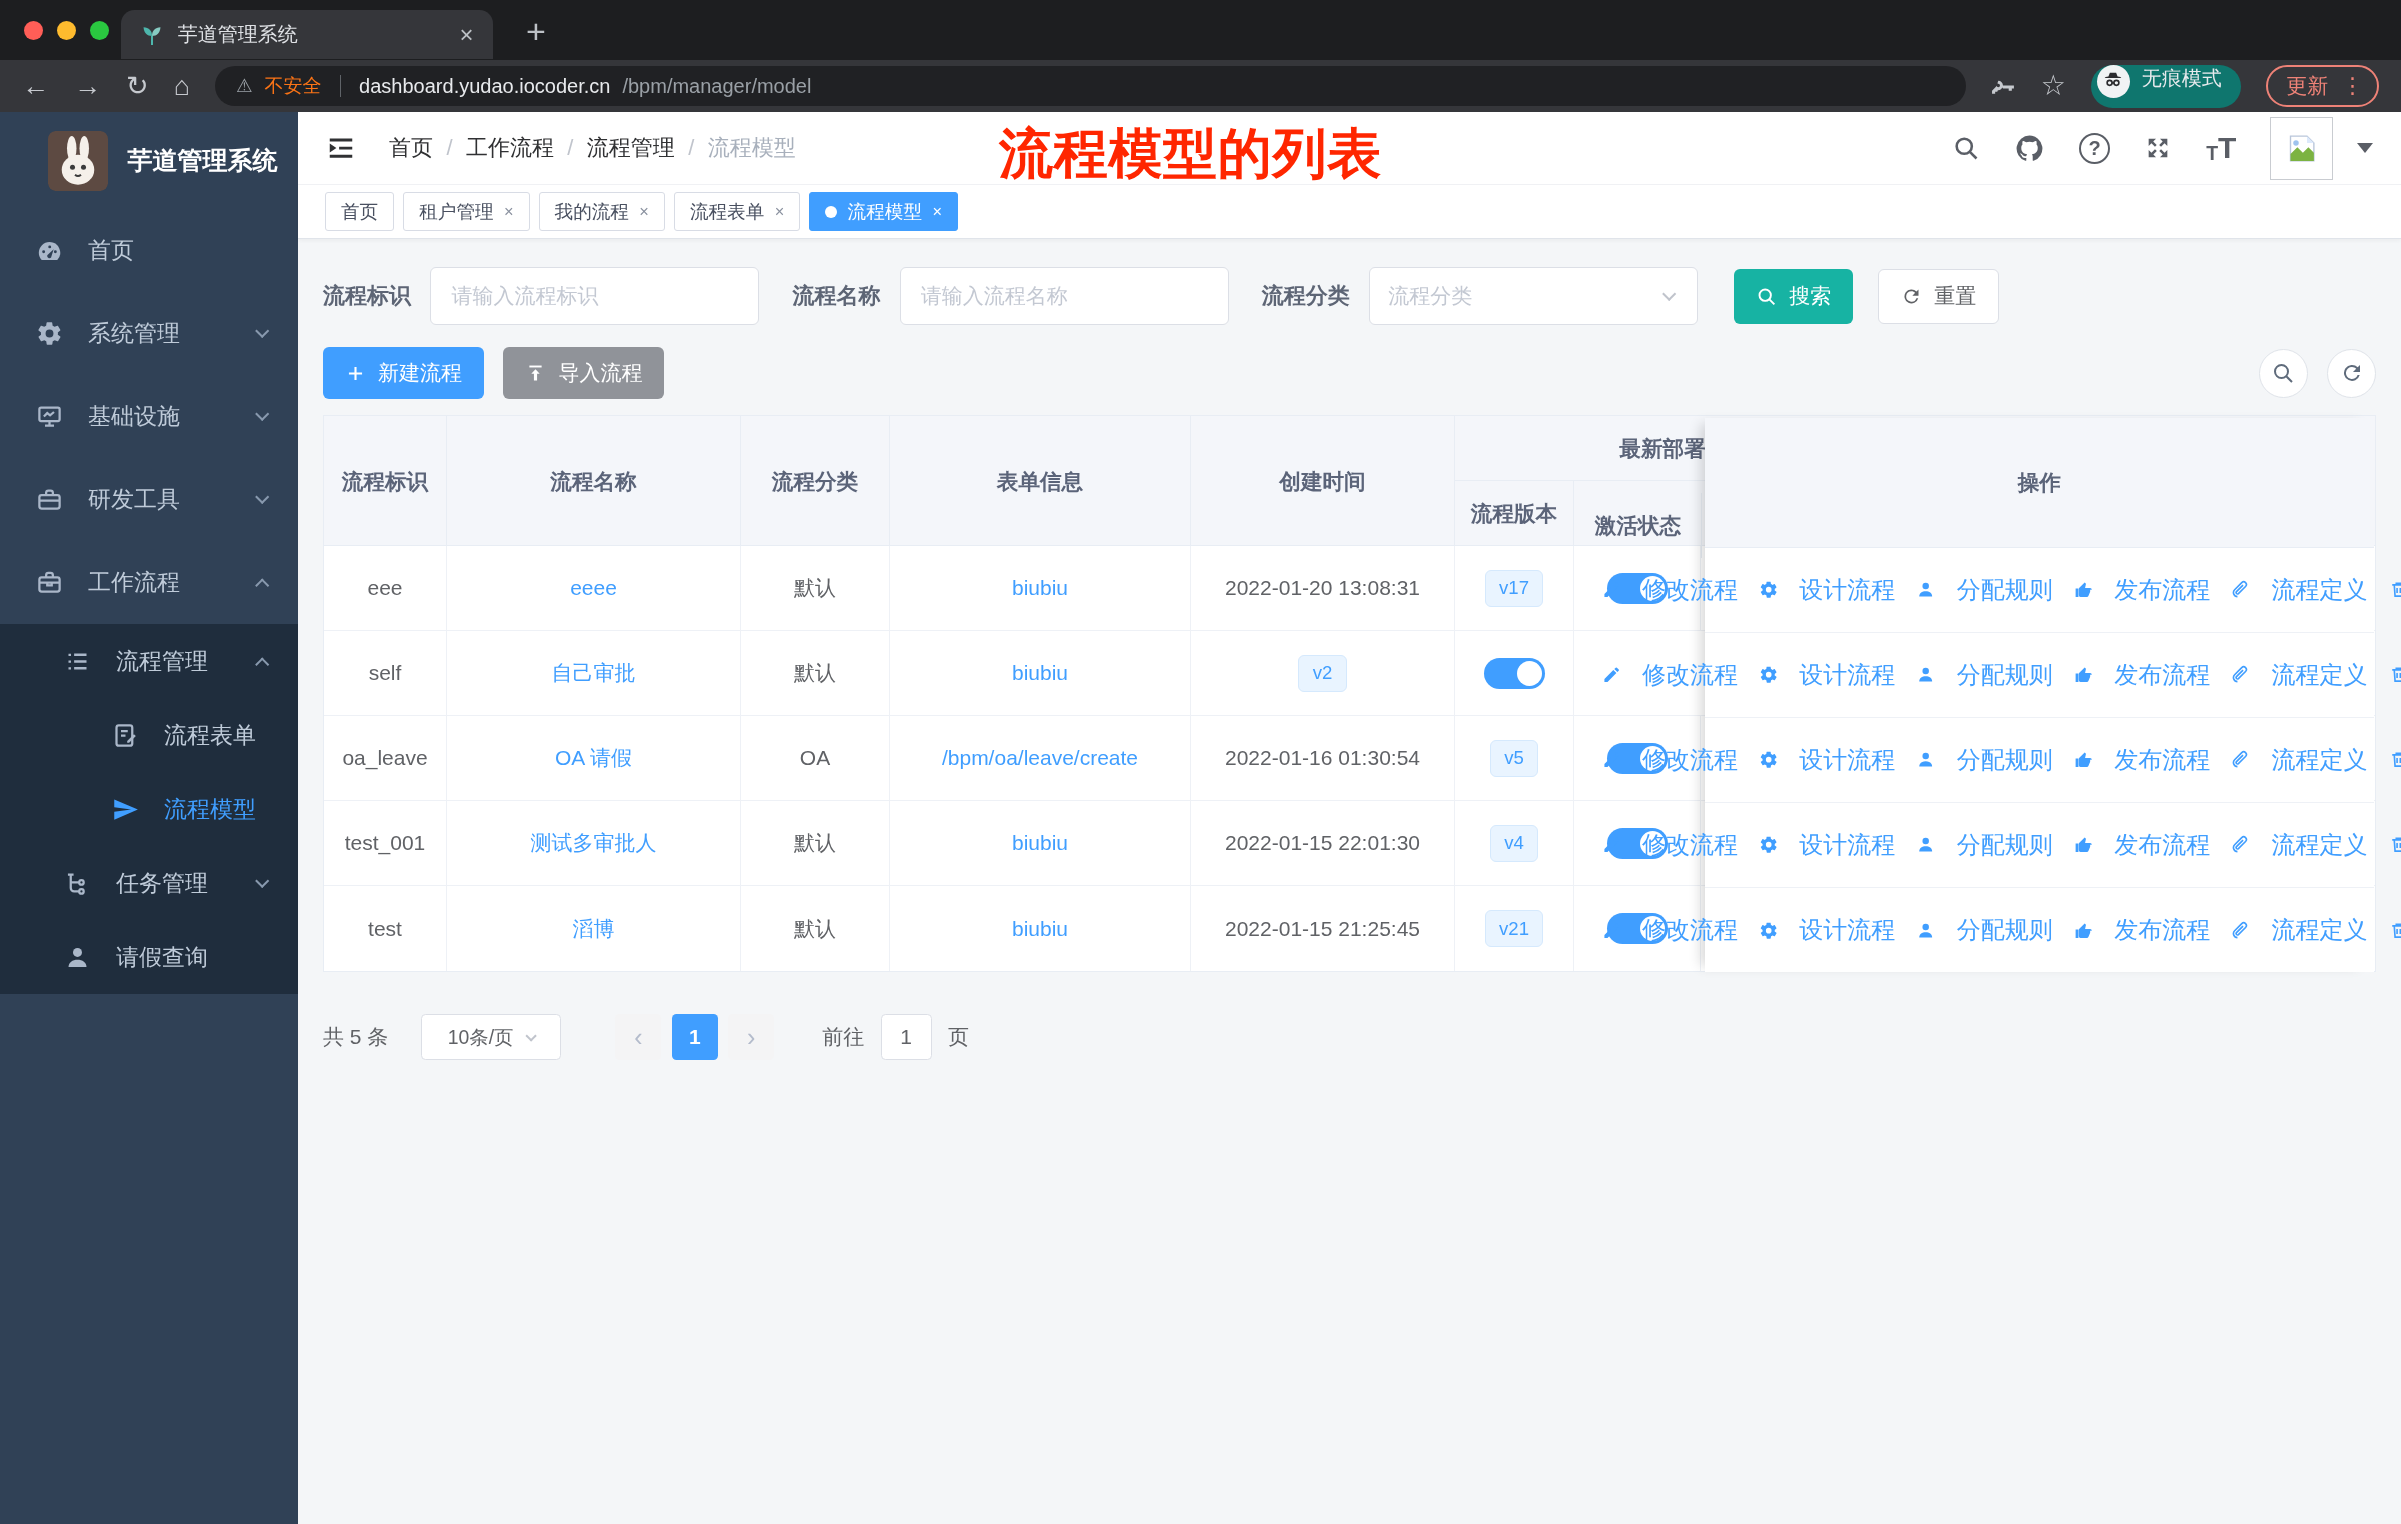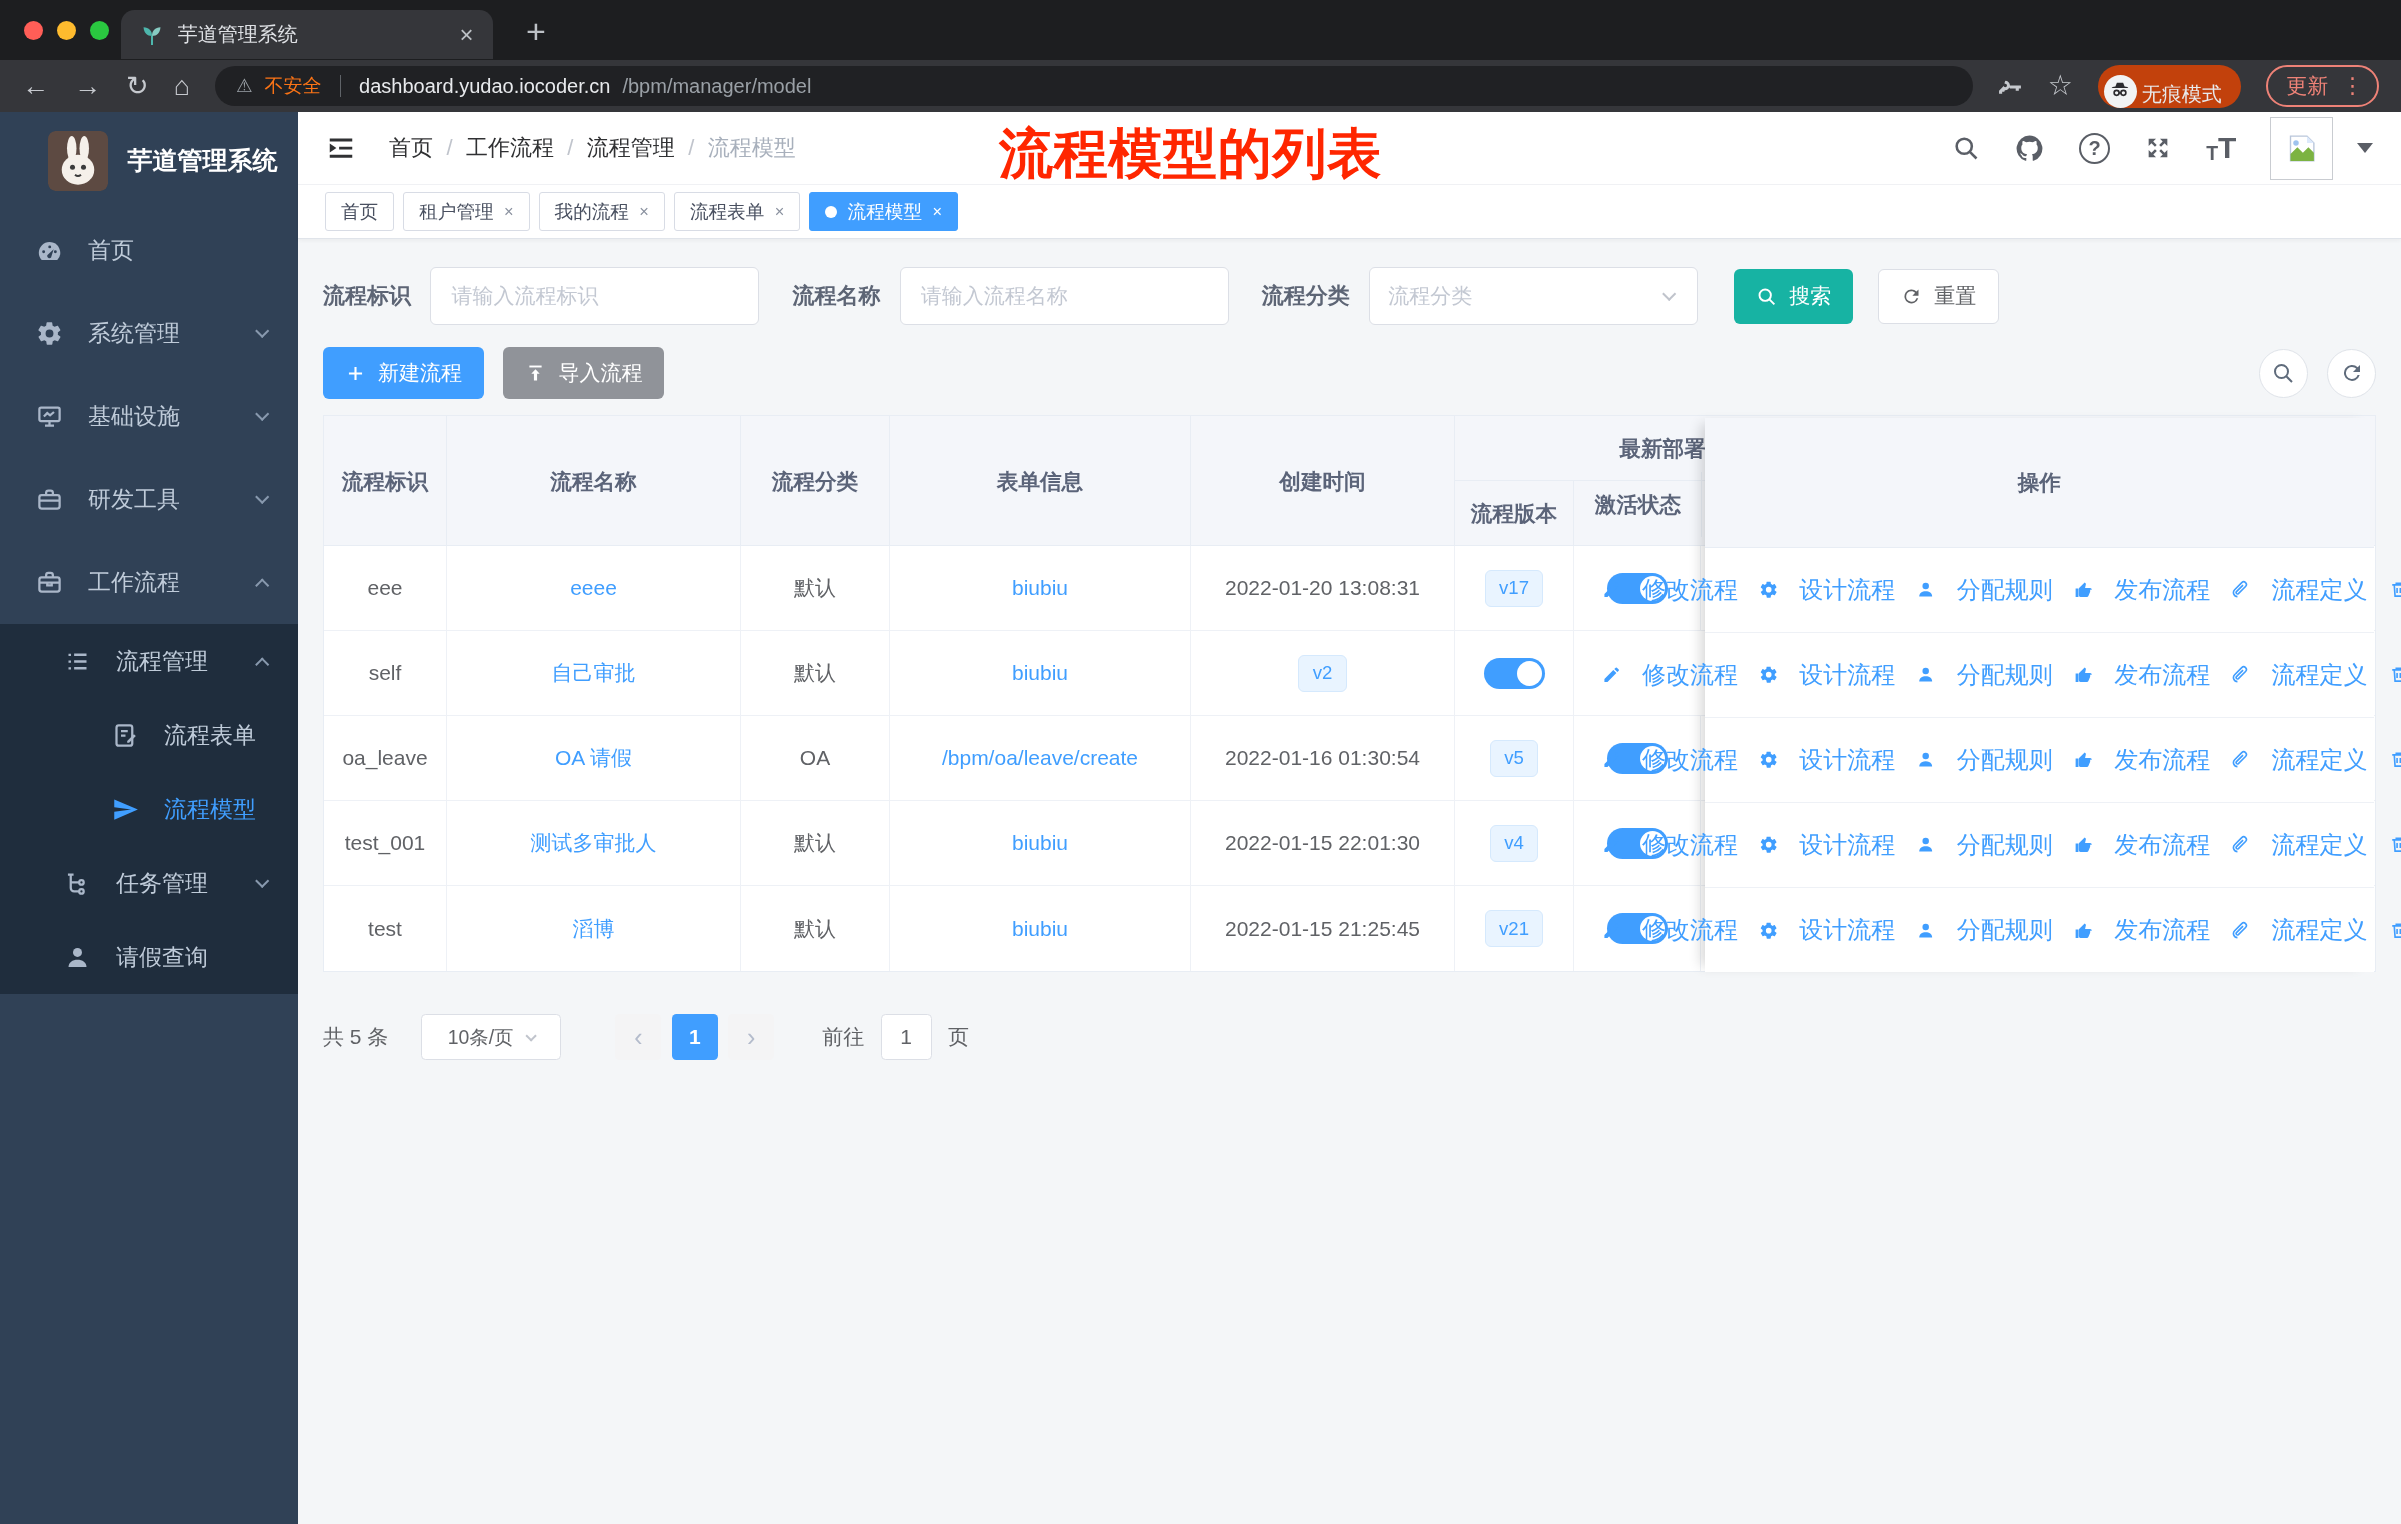--- a/index.html
+++ b/index.html
@@ -18,21 +18,21 @@
   .tab .x{color:#bdc1c6;font-size:24px}
   .newtab{position:absolute;left:526px;top:12px;color:#bdc1c6;font-size:34px;font-weight:300}
   .chrome-bar{height:52px;background:#35363a;display:flex;align-items:center;padding:0 22px;gap:25px;color:#c6c9ce}
   .cicon{font-size:27px;line-height:1;color:#c6c9ce}
   .urlbar{flex:1;min-width:0;height:40px;border-radius:20px;background:#202124;display:flex;align-items:center;padding:0 21px;gap:12px}
   .urlbar .warn{color:#9aa0a6;font-size:18.6px}
   .urlbar .nslabel{color:#f97316;font-size:19px}
   .urlbar .div{width:1.5px;height:22px;background:#5f6368;margin:0 6px}
   .urlbar .host{color:#e8eaed;font-size:20px;white-space:nowrap}
   .urlbar .path{color:#9aa0a6;font-size:20px;white-space:nowrap}
-  .incog{display:flex;align-items:flex-end;gap:5px;background:#c2410c;border-radius:22px;height:43px;padding:0 19.4px 0 6px;color:#e8eaed;font-size:20px}
+  .incog{display:flex;align-items:flex-start;gap:12px;background:#0f766e;border-radius:22px;height:43px;padding:0 19.4px 0 6px;color:#e8eaed;font-size:20px}
   .incog .hat{width:33px;height:33px;border-radius:50%;background:#f1f3f4;display:flex;align-items:center;justify-content:center}
   .incog .hat .i{width:22px;height:22px}
   .update{display:flex;align-items:center;gap:13.4px;border:2.2px solid #ee8277;color:#ee8277;border-radius:22px;height:42px;padding:0 13.4px 0 18px;font-size:21px}
   .update .dots{font-size:22px;letter-spacing:0}
 
   
   .app{display:flex;height:1413px}
   .sidebar{width:298px;background:#304156;color:#bfcbd9;flex:none;overflow:hidden}
   .logo{height:97px;display:flex;align-items:center;padding-left:48px;gap:19.4px}
   .logo .i{width:60px;height:60px;border-radius:7.4px;overflow:hidden}
@@ -454,21 +454,21 @@
 
       <div class="tbl">
         <div class="thead">
           <div class="th" style="left:0;top:0;width:123px;height:130px">流程标识</div>
           <div class="th" style="left:123px;top:0;width:294px;height:130px">流程名称</div>
           <div class="th" style="left:417px;top:0;width:149px;height:130px">流程分类</div>
           <div class="th" style="left:566px;top:0;width:301px;height:130px">表单信息</div>
           <div class="th" style="left:867px;top:0;width:264px;height:130px">创建时间</div>
           <div class="th th-group" style="left:1131px;top:0;width:523px;height:65px">最新部署的流程定义</div>
           <div class="th" style="left:1131px;top:65px;width:119px;height:65px">流程版本</div>
-          <div class="th" style="left:1251px;top:56px;width:127px;height:65px">激活状态</div>
+          <div class="th" style="left:1251px;top:77px;width:127px;height:65px">激活状态</div>
         </div>
         <div id="tbody">
             <div class="trow">
               <div class="td">eee</div>
               <div class="td">
                 <span class="link">eeee</span>
               </div>
               <div class="td">默认</div>
               <div class="td">
                 <span class="link">biubiu</span>

